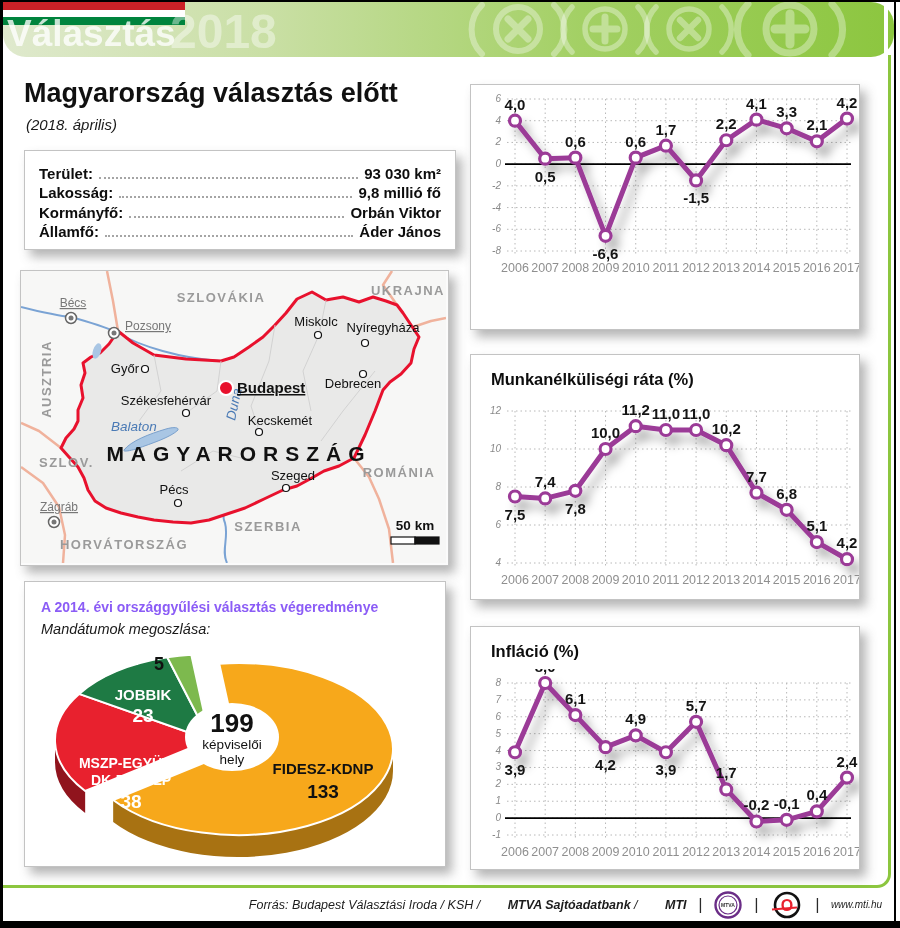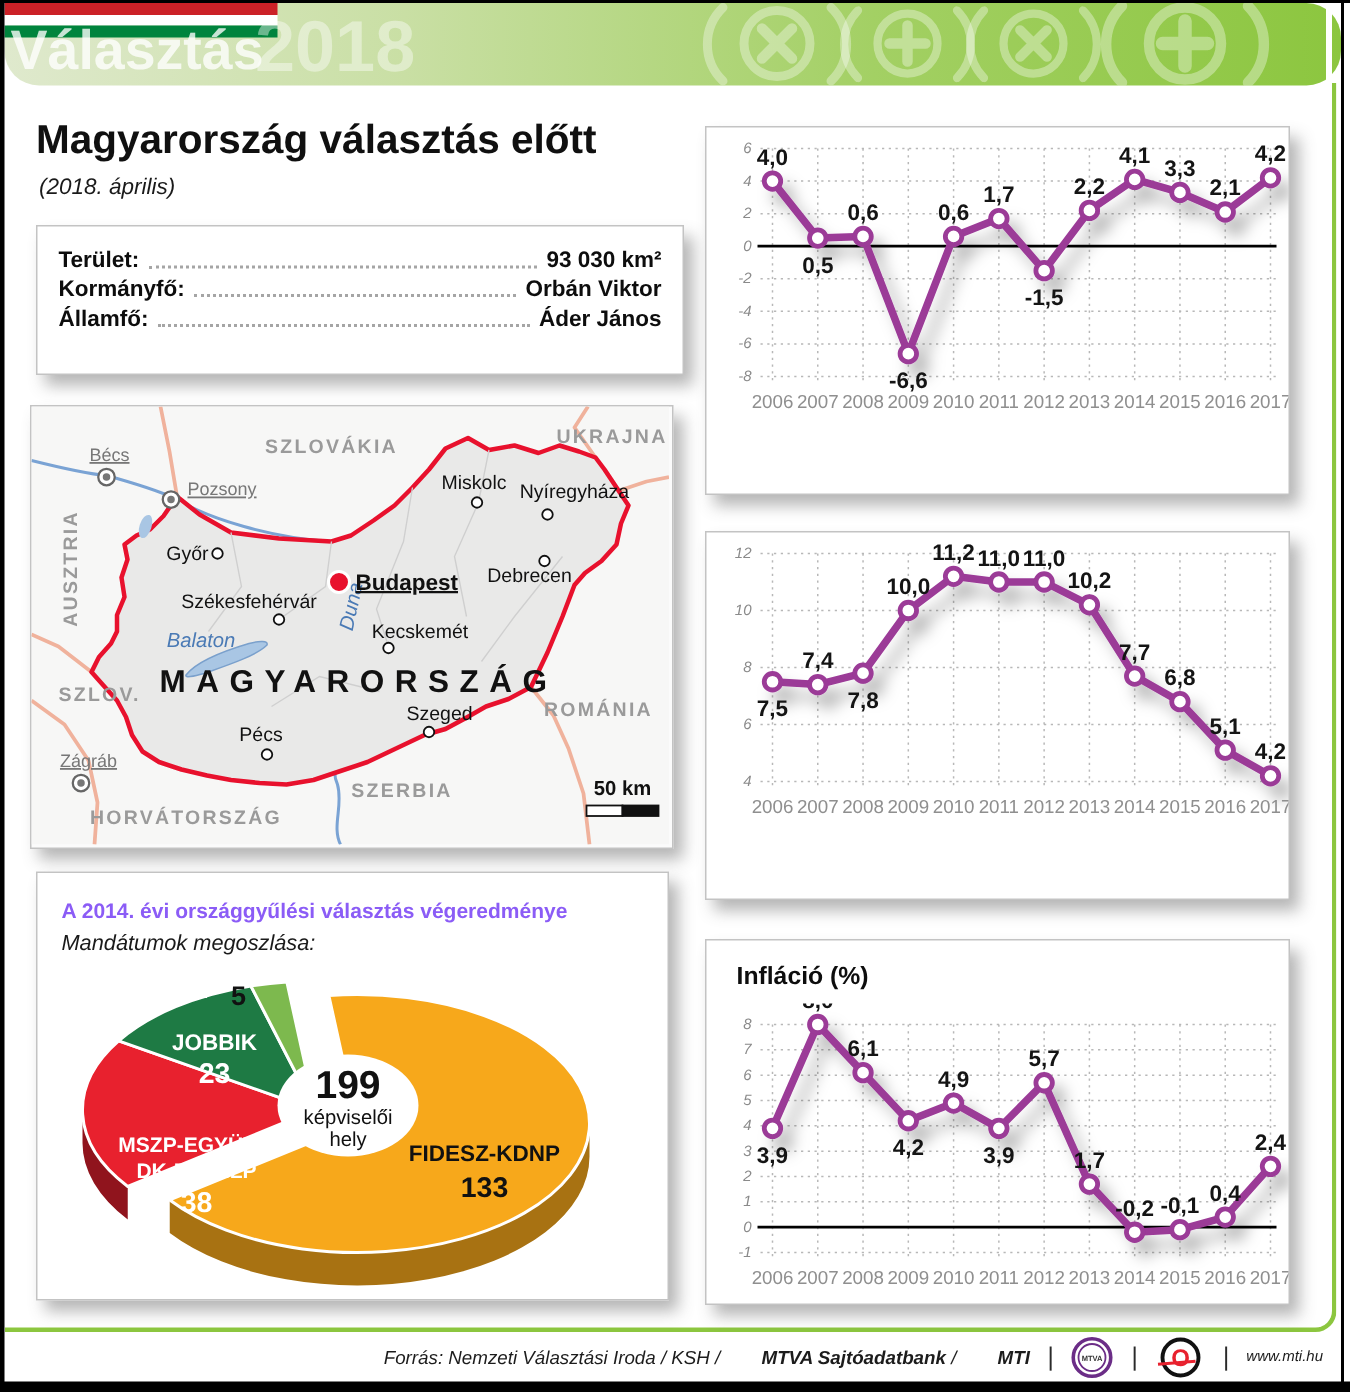--- a/index.html
+++ b/index.html
@@ -101,20 +101,25 @@
 
   <h1 class="page-title">Magyarország választás előtt</h1>
   <div class="page-subtitle">(2018. április)</div>
 
   <div class="card facts-box">
     <div id="facts-rows">
         <div class="fact-row">
           <span>Terület:</span>
           <span class="fact-leader"></span>
           <span>93 030 km²</span>
+        </div>
+        <div class="fact-row">
+          <span>Lakosság:</span>
+          <span class="fact-leader"></span>
+          <span>9,8 millió fő</span>
         </div>
         <div class="fact-row">
           <span>Kormányfő:</span>
           <span class="fact-leader"></span>
           <span>Orbán Viktor</span>
         </div>
         <div class="fact-row">
           <span>Államfő:</span>
           <span class="fact-leader"></span>
           <span>Áder János</span>
@@ -307,20 +312,21 @@
         <text x="194.9090909090909" y="187" text-anchor="middle" font-size="12.5" fill="#8f8f8f">2011</text>
         <text x="225.0909090909091" y="187" text-anchor="middle" font-size="12.5" fill="#8f8f8f">2012</text>
         <text x="255.27272727272728" y="187" text-anchor="middle" font-size="12.5" fill="#8f8f8f">2013</text>
         <text x="285.4545454545455" y="187" text-anchor="middle" font-size="12.5" fill="#8f8f8f">2014</text>
         <text x="315.6363636363636" y="187" text-anchor="middle" font-size="12.5" fill="#8f8f8f">2015</text>
         <text x="345.8181818181818" y="187" text-anchor="middle" font-size="12.5" fill="#8f8f8f">2016</text>
         <text x="376" y="187" text-anchor="middle" font-size="12.5" fill="#8f8f8f">2017</text>
       </svg>
   </div>
   <div class="chartbox" id="chartbox-1" style="top:354px;height:246px;">
+    <div class="chart-title">Munkanélküliségi ráta (%)</div>
     <svg class="chart-svg" id="chart-1" width="388" height="200" viewBox="0 0 388 200">
         <defs>
           <filter id="sh_chart-1" x="-30%" y="-30%" width="170%" height="180%">
             <feDropShadow dx="7" dy="9" stdDeviation="5" flood-color="#000" flood-opacity="0.28"></feDropShadow>
           </filter>
         </defs>
         <line x1="44" y1="14" x2="44" y2="170" stroke="#b8b8b8" stroke-width="1" stroke-dasharray="1.5 3"></line>
         <line x1="74.18181818181819" y1="14" x2="74.18181818181819" y2="170" stroke="#b8b8b8" stroke-width="1" stroke-dasharray="1.5 3"></line>
         <line x1="104.36363636363637" y1="14" x2="104.36363636363637" y2="170" stroke="#b8b8b8" stroke-width="1" stroke-dasharray="1.5 3"></line>
         <line x1="134.54545454545456" y1="14" x2="134.54545454545456" y2="170" stroke="#b8b8b8" stroke-width="1" stroke-dasharray="1.5 3"></line>
@@ -460,21 +466,21 @@
         <text x="225.0909090909091" y="187" text-anchor="middle" font-size="12.5" fill="#8f8f8f">2012</text>
         <text x="255.27272727272728" y="187" text-anchor="middle" font-size="12.5" fill="#8f8f8f">2013</text>
         <text x="285.4545454545455" y="187" text-anchor="middle" font-size="12.5" fill="#8f8f8f">2014</text>
         <text x="315.6363636363636" y="187" text-anchor="middle" font-size="12.5" fill="#8f8f8f">2015</text>
         <text x="345.8181818181818" y="187" text-anchor="middle" font-size="12.5" fill="#8f8f8f">2016</text>
         <text x="376" y="187" text-anchor="middle" font-size="12.5" fill="#8f8f8f">2017</text>
       </svg>
   </div>
 
   <div class="footer">
-    <span class="src"><span>Forrás: Nemzeti Választási Iroda / KSH / </span><b>MTVA Sajtóadatbank</b><span> / </span><b>MTI</b></span>
+    <span class="src"><span>Forrás: Budapest Választási Iroda / KSH / </span><b>MTVA Sajtóadatbank</b><span> / </span><b>MTI</b></span>
     <span class="fsep">|</span>
     <svg width="30" height="30" viewBox="0 0 30 30">
       <circle cx="15" cy="15" r="12.5" fill="none" stroke="#6b2d87" stroke-width="2.4"></circle>
       <circle cx="15" cy="15" r="9" fill="none" stroke="#6b2d87" stroke-width="1.2"></circle>
       <text x="15" y="17.2" text-anchor="middle" font-size="5" font-weight="bold" fill="#333">MTVA</text>
     </svg>
     <span class="fsep">|</span>
     <svg width="34" height="30" viewBox="0 0 34 30">
       <circle cx="17" cy="15" r="12" fill="none" stroke="#111" stroke-width="2.6"></circle>
       <text x="17" y="20.5" text-anchor="middle" font-size="16" font-weight="bold" fill="#e8212e">O</text>

